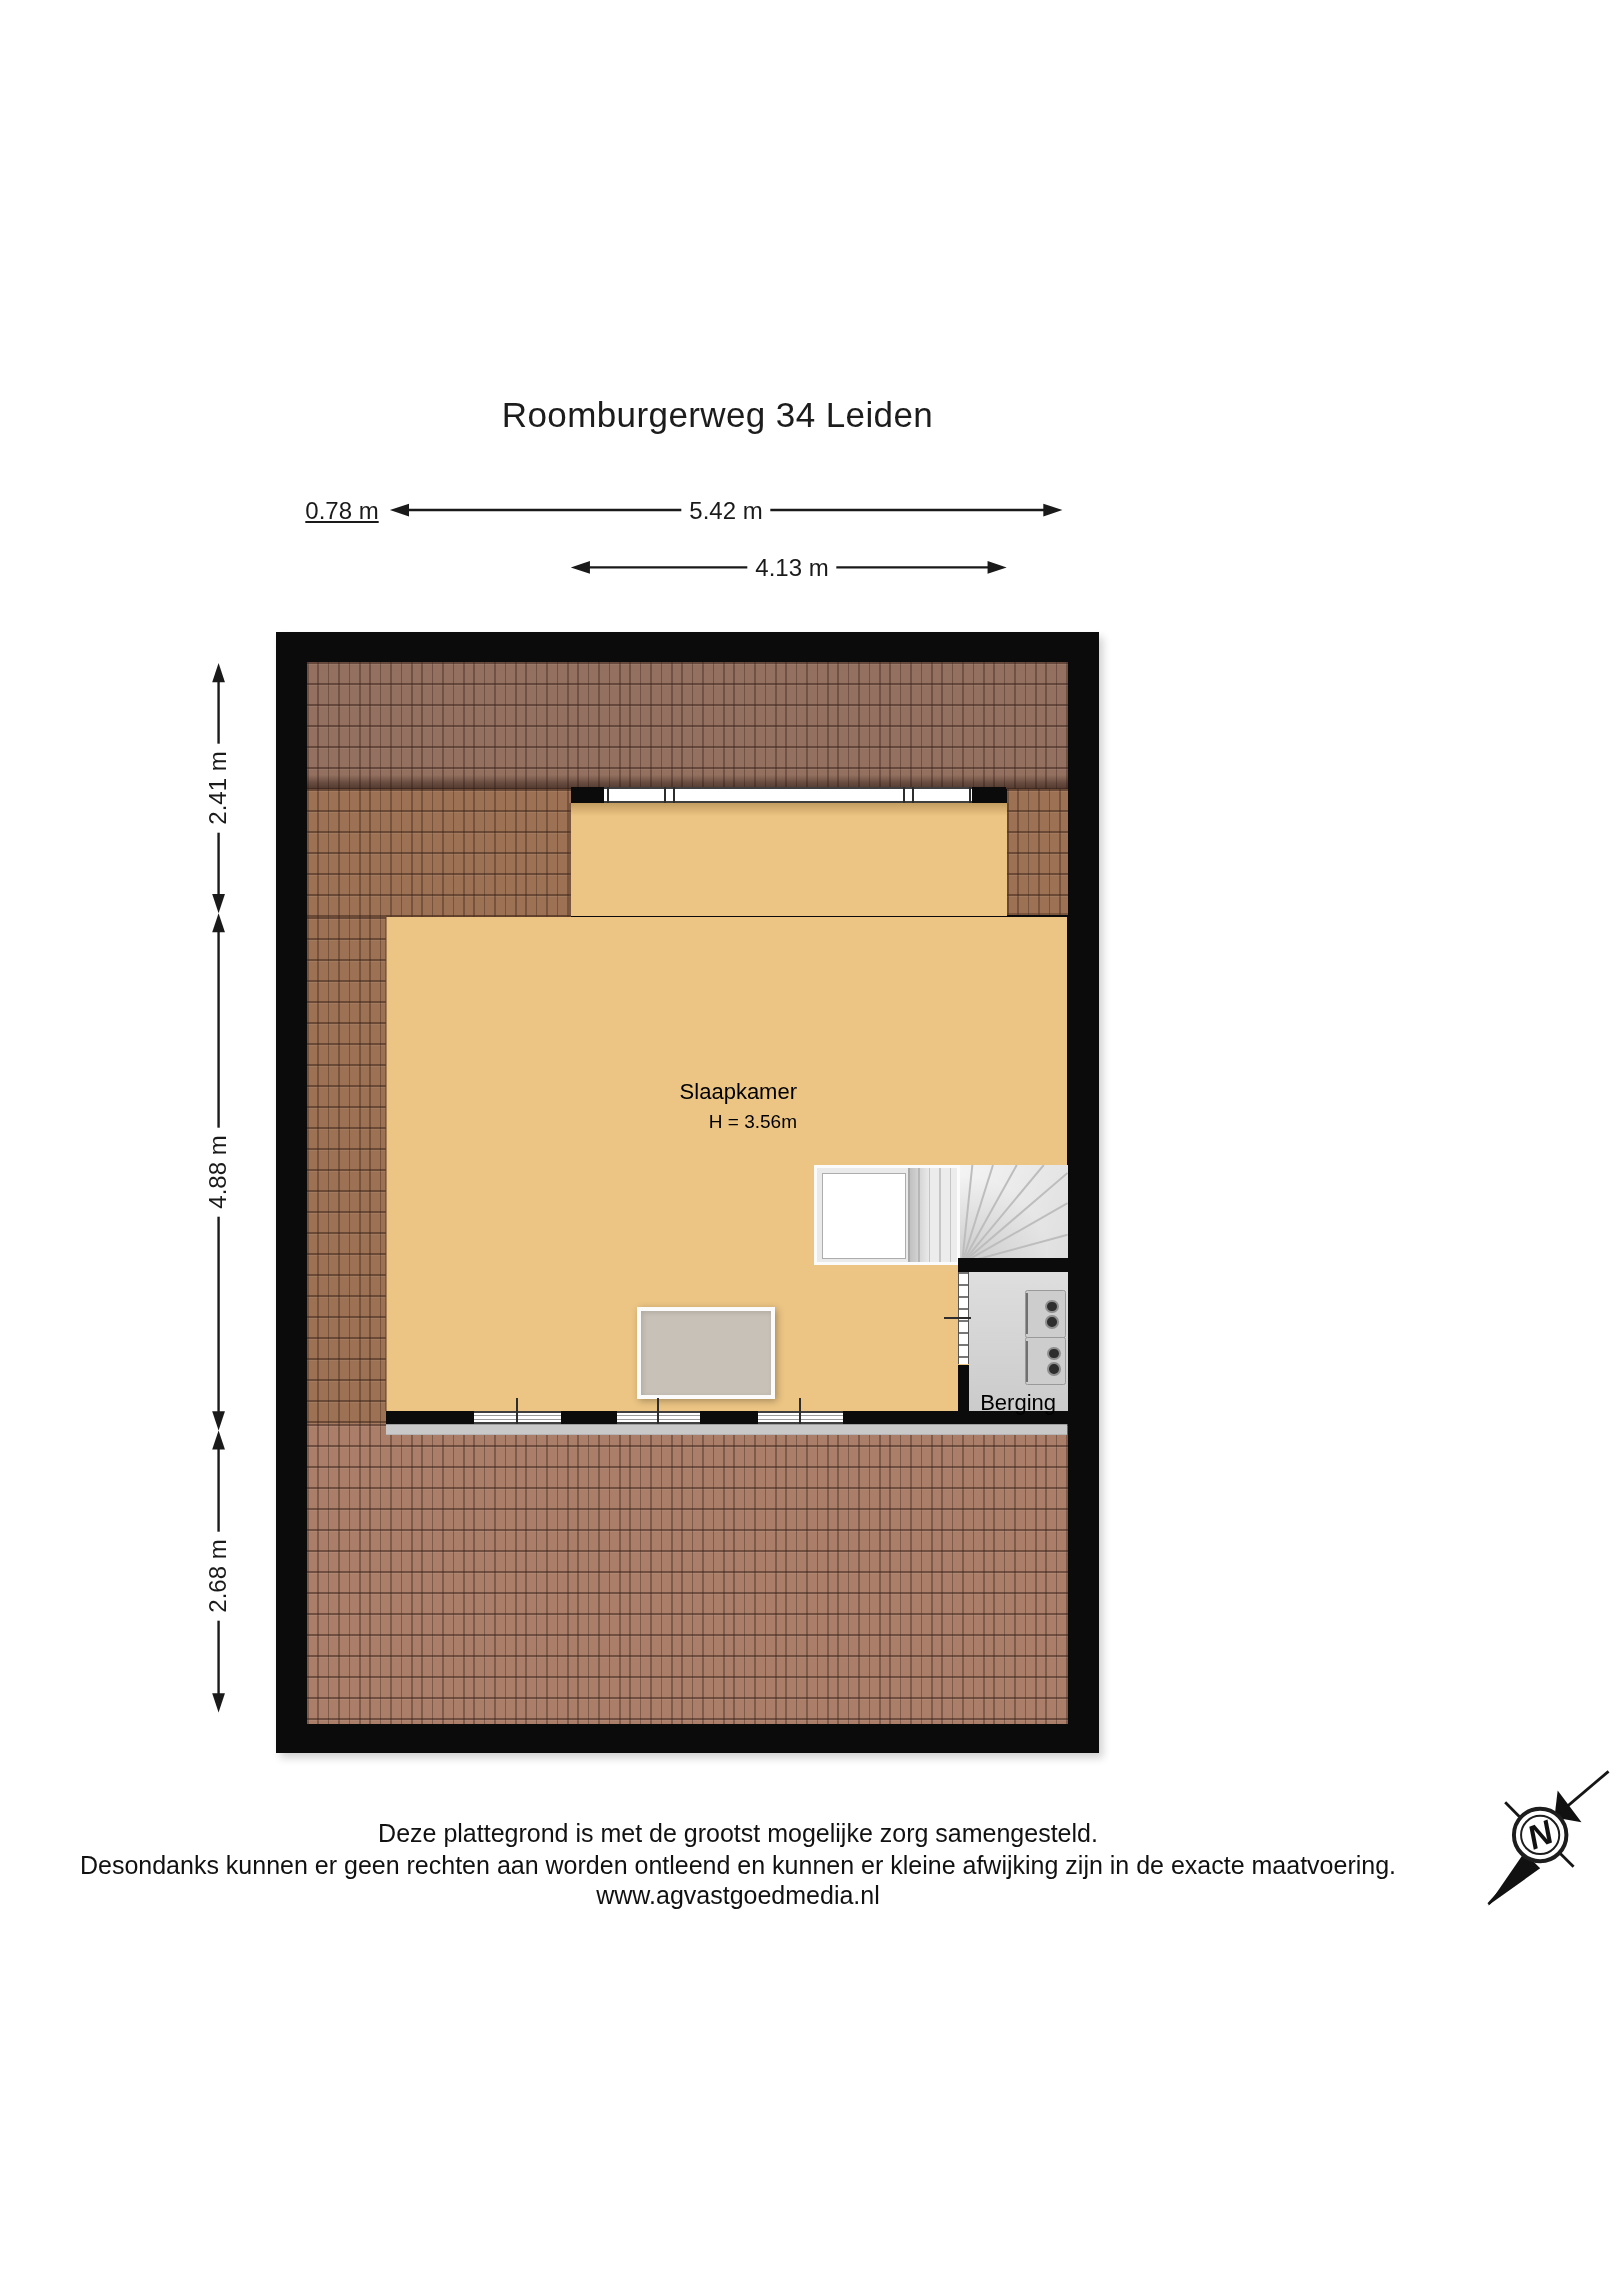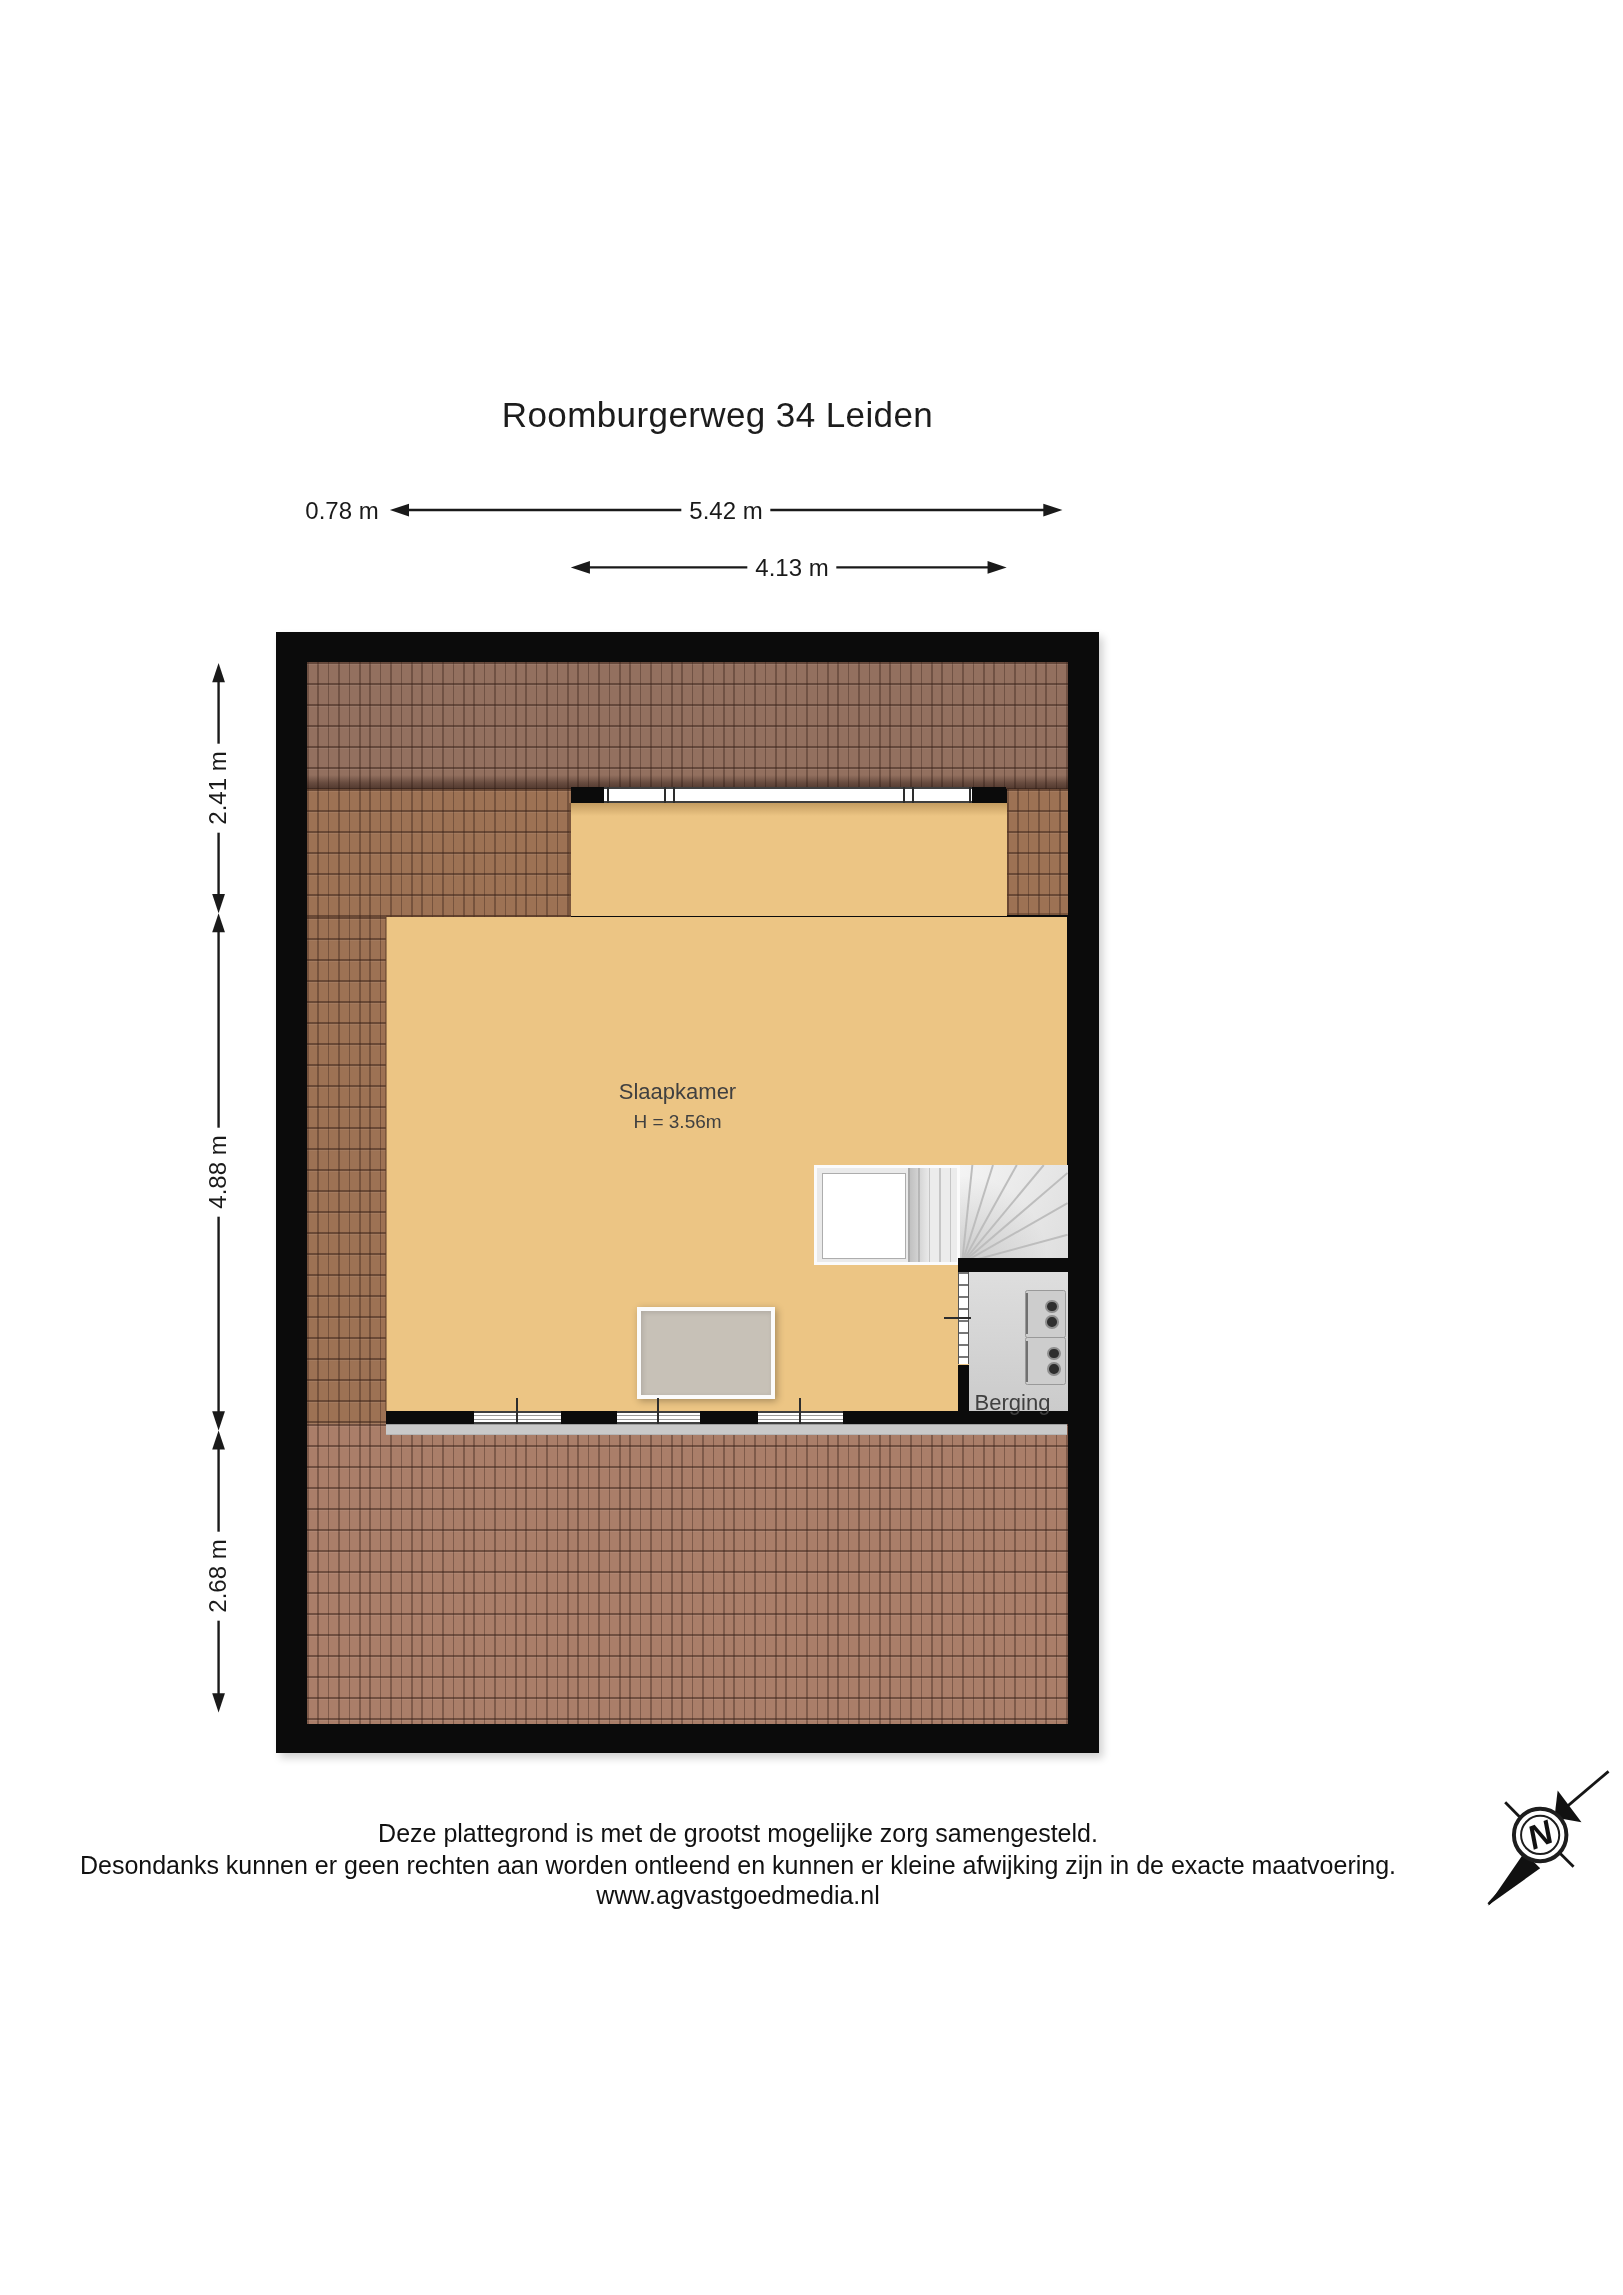--- a/index.html
+++ b/index.html
@@ -39,21 +39,21 @@
   .fan{background:
       radial-gradient(circle at 2% 100%, rgba(0,0,0,.14), rgba(0,0,0,0) 60%),
       linear-gradient(115deg,#f4f4f4,#dedede);}
   .berging-floor{background:linear-gradient(180deg,#dedede,#cbcbcb);}
   .door-glass{background-color:#fff;background-image:repeating-linear-gradient(180deg,#777 0 1.6px,rgba(0,0,0,0) 1.6px 12px);
       border-left:1.6px solid #555;border-right:1.6px solid #555;box-sizing:border-box;}
   .appliance{background:#cdcdcd;border:1.6px solid #999;box-sizing:border-box;border-radius:2.4px;}
   .appl-line{background:#707070;}
   .knob{position:absolute;width:9.6px;height:9.6px;border-radius:50%;background:#2e2e2e;border:2.4px solid #8f8f8f;}
   .gutter{background:#c9c9c9;border-top:0.8px solid #9e9e9e;border-bottom:0.8px solid #b5b5b5;box-sizing:border-box;}
-  .room-label{position:absolute;color:#404040;text-align:center;}
+  .room-label{position:absolute;color:#000000;text-align:right;}
   .footer-line{position:absolute;left:0;width:1454px;text-align:center;font-size:25px;color:#111;}
   svg{display:block;}
 </style>
 </head>
 <body>
 
 <div class="page">
 
   <div class="title-line" style="top:395px;">Roomburgerweg 34 Leiden</div>
 
@@ -74,21 +74,21 @@
       <line x1="260" y1="1809" x2="260" y2="2135"></line>
       <polygon points="260,832 252,856 268,856" stroke="none"></polygon>
       <polygon points="260,1146 252,1122 268,1122" stroke="none"></polygon>
       <polygon points="260,1146 252,1170 268,1170" stroke="none"></polygon>
       <polygon points="260,1795 252,1771 268,1771" stroke="none"></polygon>
       <polygon points="260,1795 252,1819 268,1819" stroke="none"></polygon>
       <polygon points="260,2149 252,2125 268,2125" stroke="none"></polygon>
     </g>
   </svg>
 
-  <div class="dim-label" style="left:331px;top:511px;">0.78 m</div>
+  <div class="dim-label" style="left:331px;top:511px;text-decoration:underline;">0.78 m</div>
   <div class="dim-label" style="left:715px;top:511px;">5.42 m</div>
   <div class="dim-label" style="left:781px;top:568px;">4.13 m</div>
   <div class="dim-label-v" style="left:207px;top:788px;">2.41 m</div>
   <div class="dim-label-v" style="left:207px;top:1172px;">4.88 m</div>
   <div class="dim-label-v" style="left:207px;top:1576px;">2.68 m</div>
 
   <div class="frame"></div>
 
   <div class="abs tiles roof-top" style="left:296px;top:662px;width:761px;height:127px;"></div>
   <div class="abs ridge" style="left:296px;top:775px;width:761px;height:14.3px;"></div>

